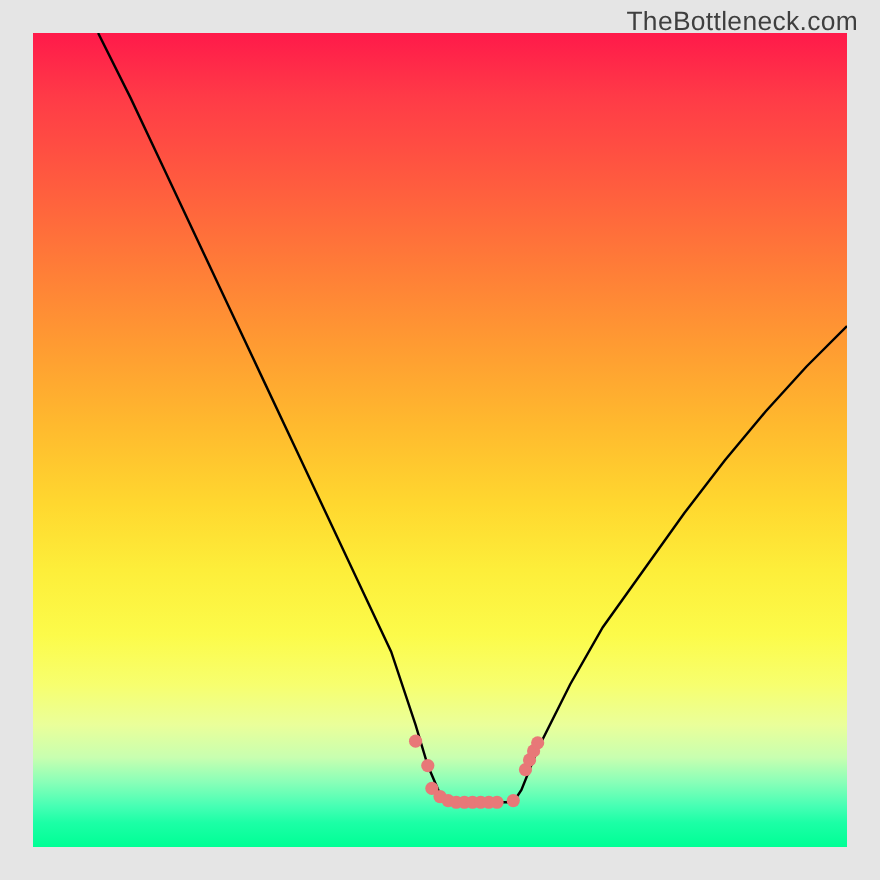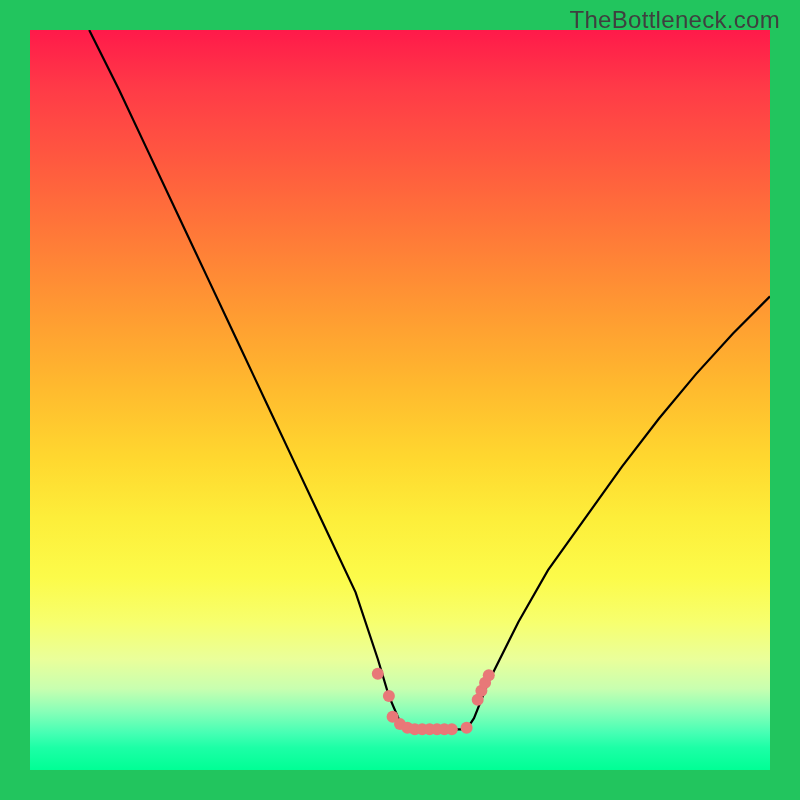--- a/index.html
+++ b/index.html
@@ -10,21 +10,21 @@
     overflow: hidden;
     background: #000000;
     font-family: Arial, Helvetica, sans-serif;
   }
   .frame {
     position: absolute;
     top: 0;
     left: 0;
     width: 800px;
     height: 800px;
-    background: #22c55e;
+    background: #e5e5e5;
   }
   .plot-area {
     position: absolute;
     top: 30px;
     left: 30px;
     width: 740px;
     height: 740px;
     overflow: hidden;
   }
   .gradient-bg {

